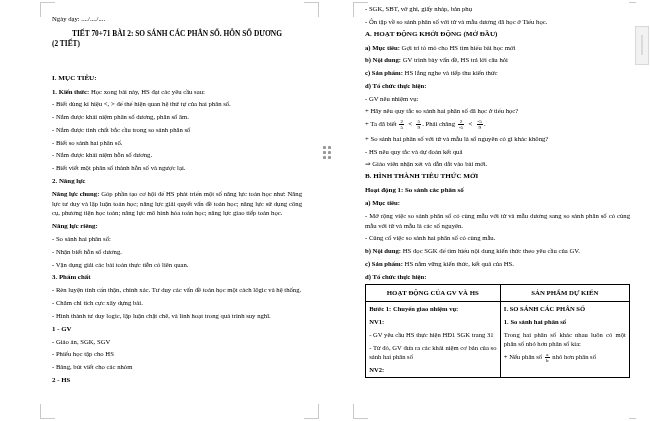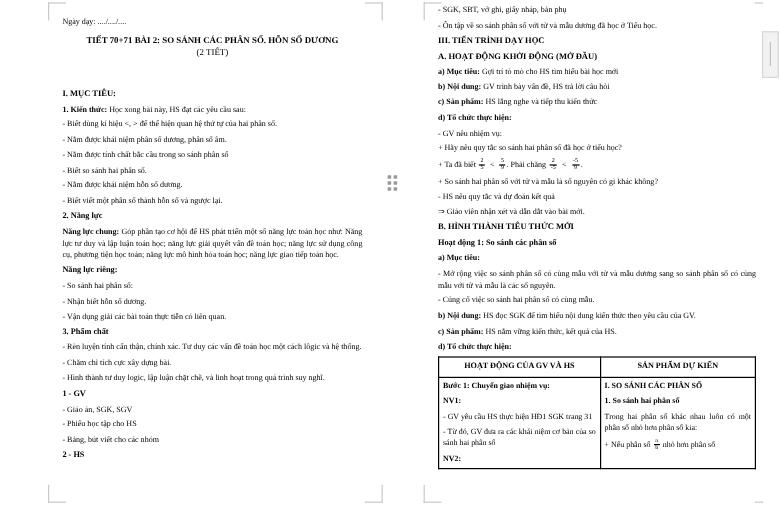--- a/index.html
+++ b/index.html
@@ -24,21 +24,21 @@
   .crop.tr{right:18px;top:2px;border-right:1px solid #c9c9c9;border-top:1px solid #c9c9c9;}
   .crop.bl{left:28px;bottom:2px;border-left:1px solid #c9c9c9;border-bottom:1px solid #c9c9c9;}
   .crop.br{right:18px;bottom:2px;border-right:1px solid #c9c9c9;border-bottom:1px solid #c9c9c9;}
   .page.right .crop.tl{left:16px;}
   .page.right .crop.bl{left:16px;}
 
   
   p{margin:0 0 3.2px 0;font-size:6.7px;line-height:9.6px;text-align:justify;}
   .ngay{font-size:6.7px;margin-bottom:5px;}
   .title{font-weight:bold;font-size:7.4px;text-align:center;line-height:10px;margin:0;}
-  .title2{font-weight:normal;font-size:7.4px;text-align:center;line-height:10px;margin:0 0 25px 0;}
+  .title2{font-weight:bold;font-size:7.4px;line-height:10px;margin:0 0 25px 0;}
   .h1{font-weight:bold;font-size:7.1px;margin:0 0 3.4px 0;}
   .h2{font-weight:bold;font-size:6.9px;margin:0 0 3.4px 0;}
   .b{font-weight:bold;}
 
   
   .frac{display:inline-flex;flex-direction:column;vertical-align:middle;
         text-align:center;font-size:5px;line-height:5.2px;margin:0 1.2px;
         position:relative;top:-0.2px;}
   .frac .num{padding:0 1px;}
   .frac .den{padding:0 1px;border-top:0.7px solid #000;}
@@ -131,21 +131,20 @@
       <span class="crop tl"></span>
       <span class="crop tr"></span>
       <span class="crop bl"></span>
       <span class="crop br"></span>
 
       <div class="page-body">
 
         <p>- SGK, SBT, vở ghi, giấy nháp, bản phụ</p>
         <p>- Ôn tập về so sánh phân số với tử và mẫu dương đã học ở Tiểu học.</p>
 
-        <p class="h1">III. TIẾN TRÌNH DẠY HỌC</p>
         <p class="h1">A. HOẠT ĐỘNG KHỞI ĐỘNG (MỞ ĐẦU)</p>
 
         <p>
           <span class="b">a) Mục tiêu:</span><span> Gợi trí tò mò cho HS tìm hiểu bài học mới</span>
         </p>
         <p>
           <span class="b">b) Nội dung:</span><span> GV trình bày vấn đề, HS trả lời câu hỏi</span>
         </p>
         <p>
           <span class="b">c) Sản phẩm:</span><span> HS lắng nghe và tiếp thu kiến thức</span>

